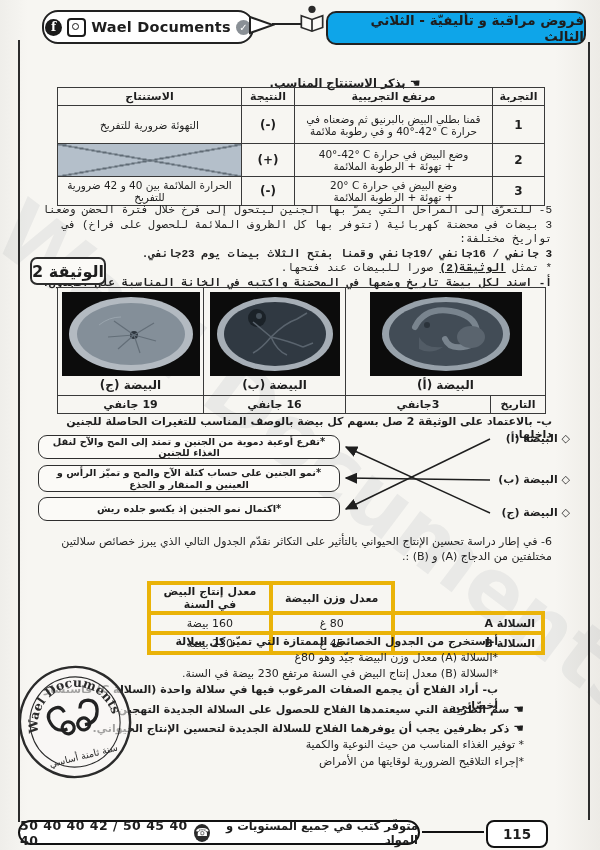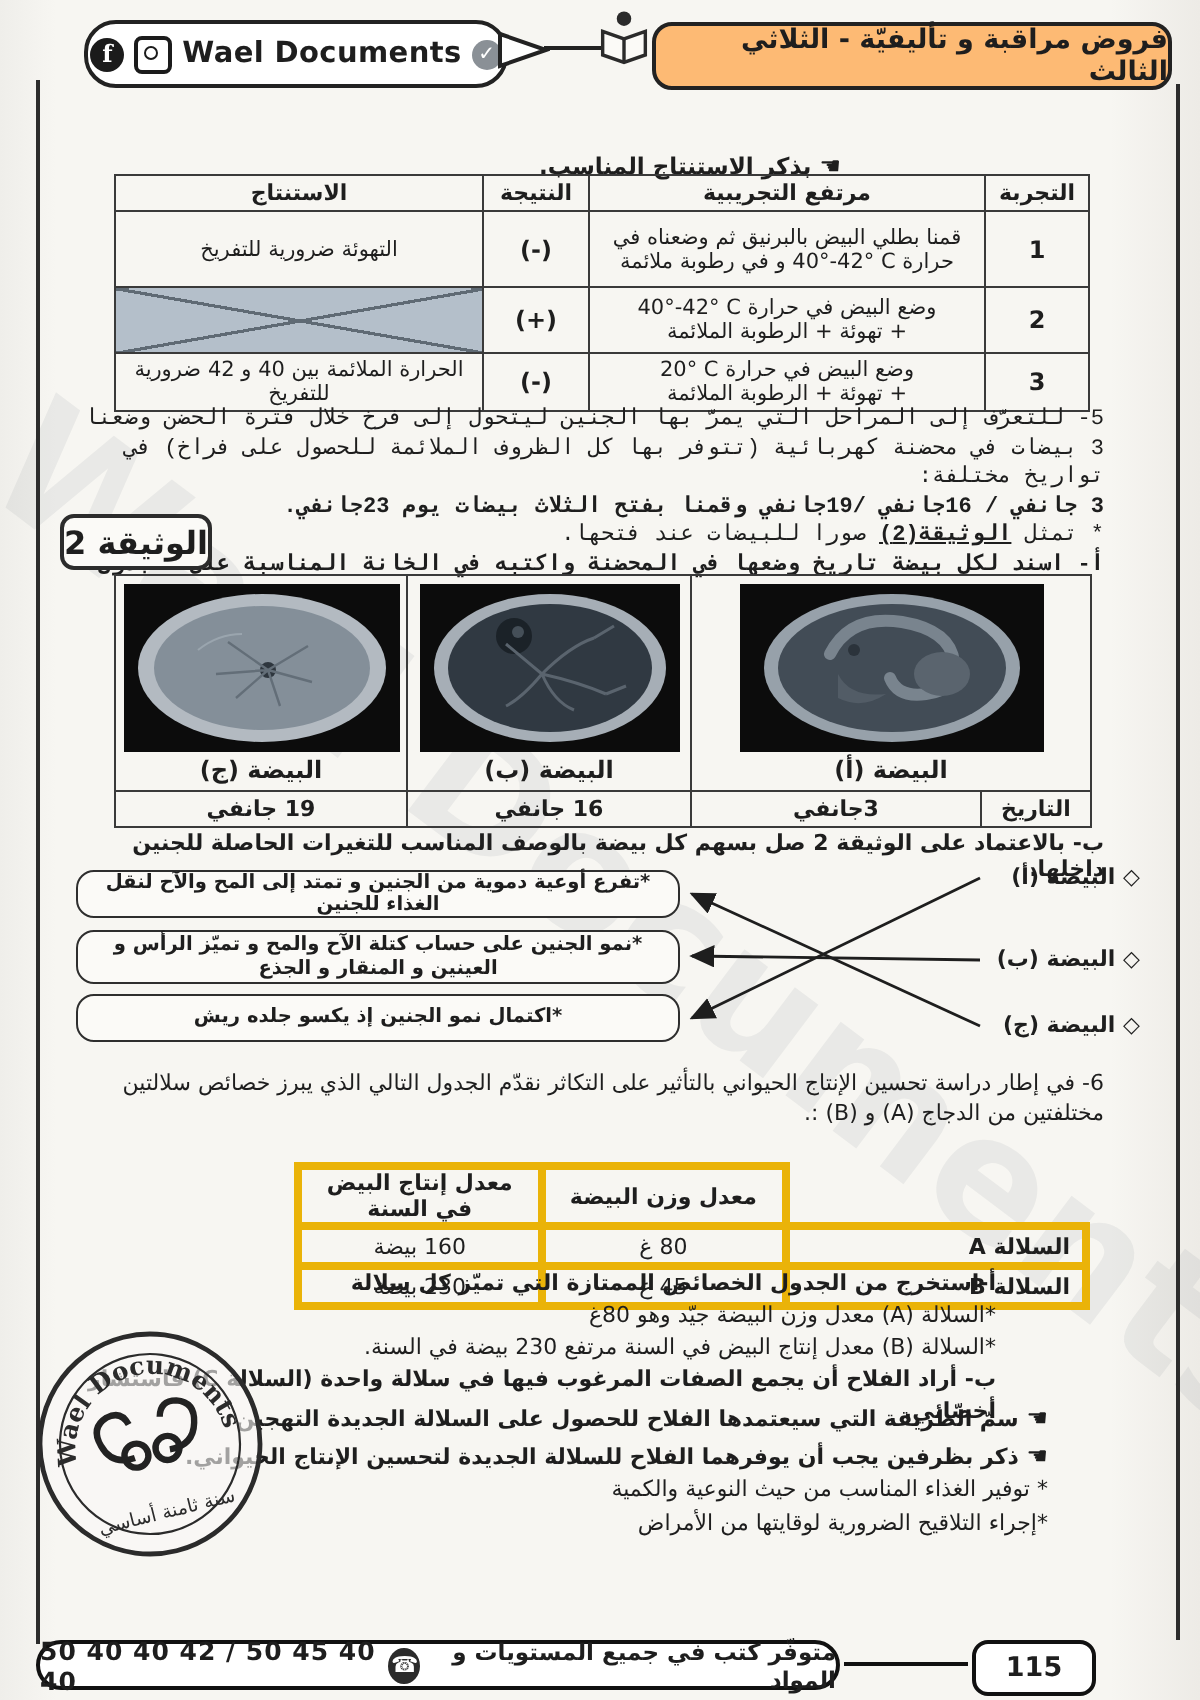--- a/index.html
+++ b/index.html
@@ -22,21 +22,21 @@
     border-radius:16px;display:flex;align-items:center;justify-content:center;gap:5px;}
   .fb-icon{width:17px;height:17px;border-radius:50%;background:#1b1b1b;color:#fff;font-weight:bold;
     font-size:12px;display:flex;align-items:center;justify-content:center;font-family:"DejaVu Serif",serif;}
   .ig-icon{width:15px;height:15px;border:2px solid #1b1b1b;border-radius:4px;position:relative;}
   .ig-icon::after{content:"";position:absolute;left:3px;top:3px;width:5px;height:5px;border:1.5px solid #1b1b1b;border-radius:50%;}
   .brand-name{font-weight:bold;font-size:14.5px;letter-spacing:.2px;}
   .verified{width:15px;height:15px;border-radius:50%;background:#8a9096;color:#fff;font-size:10px;
     display:flex;align-items:center;justify-content:center;}
   .pill-tip{left:249px;top:15px;}
   .connector{left:272px;top:23px;width:32px;height:0;border-top:2px solid #222;}
-  .title-box{left:326px;top:11px;width:256px;height:30px;background:#fdba74;border:2px solid #222;border-radius:10px;
+  .title-box{left:326px;top:11px;width:256px;height:30px;background:#0ea5e9;border:2px solid #222;border-radius:10px;
     display:flex;align-items:center;justify-content:center;font-weight:bold;font-size:13.5px;}
   .reader-svg{left:299px;top:4px;}
   
   .intro-note{left:160px;top:76px;width:370px;text-align:center;font-size:11.5px;font-weight:bold;}
   .hand{font-size:12px;}
   
   table{border-collapse:collapse;background:transparent;}
   .exp-table{left:57px;top:87px;width:488px;font-size:10.5px;}
   .exp-table td{border:1px solid #3a3a3a;padding:1px 3px;text-align:center;vertical-align:middle;}
   .exp-table tr.head td{font-weight:bold;font-size:11px;height:15px;}

